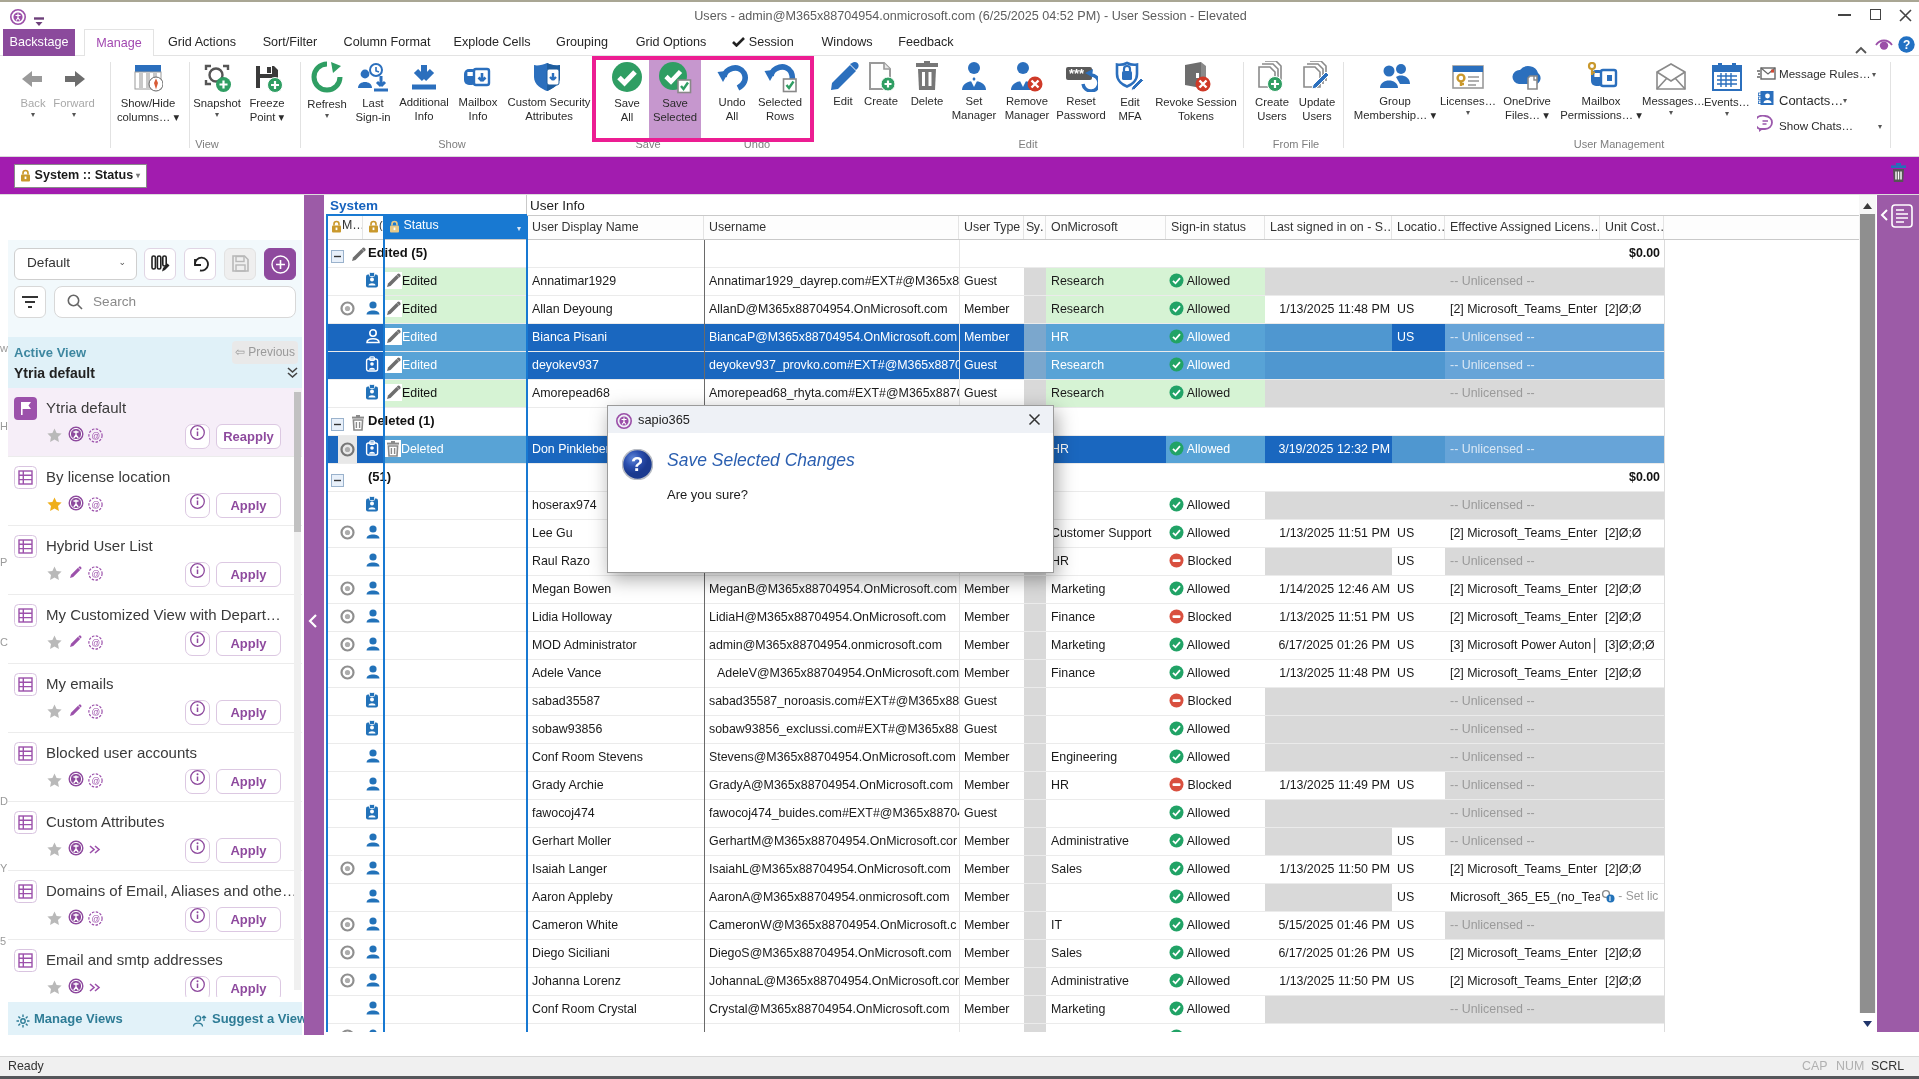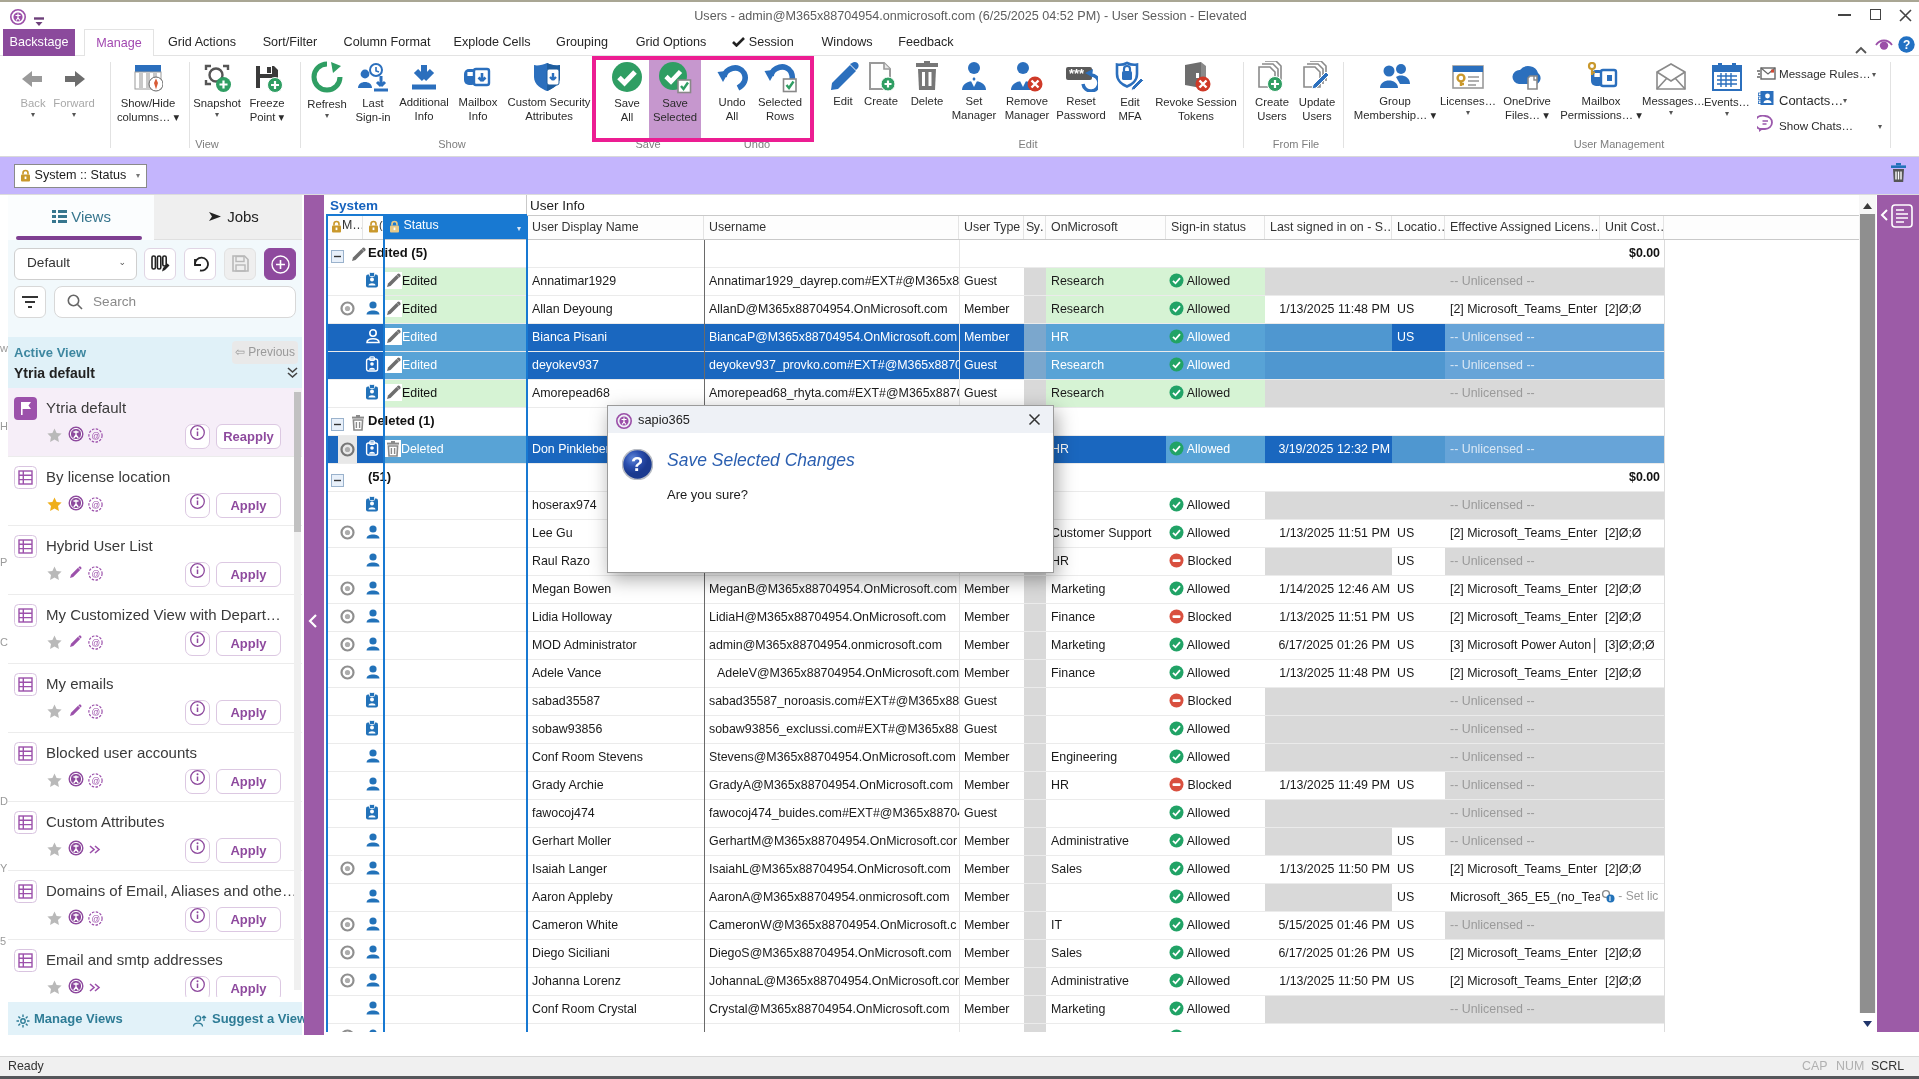--- a/index.html
+++ b/index.html
@@ -18,21 +18,21 @@
 .rsep{position:absolute;top:6px;height:86px;width:1px;background:#e2e2e2;}
 .rlabel{position:absolute;top:82px;height:14px;font-size:11px;color:#7d7d7d;text-align:center;}
 .rb{position:absolute;top:2px;text-align:center;}
 .rb .ric{display:block;margin:0 auto;}
 .rb .rt{font-size:11.3px;color:#2b2b2b;line-height:13.5px;display:block;margin-top:3px;}
 .rb .car{display:block;margin-top:1px;font-size:8px;color:#555;line-height:6px;}
 .grayed{color:#a8a8a8 !important;}
 #mgbox{left:592px;top:0px;width:222px;height:86px;border:4px solid #ec1d92;z-index:5;}
 #savesel-bg{left:649px;top:4px;width:52px;height:78px;background:#c697ce;}
 
-#graybar{left:0;top:156px;width:1919px;height:39px;background:#c4b5fd;border-top:1px solid #d9d9d9;border-bottom:1px solid #dcdcdc;}
+#graybar{left:0;top:156px;width:1919px;height:39px;background:#a21caf;border-top:1px solid #d9d9d9;border-bottom:1px solid #dcdcdc;font-weight:bold;}
 #syscombo{left:14px;top:7px;width:133px;height:24px;background:#fff;border:1px solid #8a8a8a;font-size:12.6px;color:#1a1a1a;line-height:22px;}
 #sidebar{left:8px;top:195px;width:294px;height:840px;background:#fff;}
 #sb-tabs{position:absolute;left:0;top:0;width:294px;height:45px;background:#fff;}
 #sb-tab-views{position:absolute;left:0;top:0;width:146px;height:45px;background:#fbfdfe;}
 #sb-tab-jobs{position:absolute;left:146px;top:0;width:148px;height:45px;background:#efefef;border-bottom:1px solid #e0e0e0;}
 #views-underline{position:absolute;left:8px;top:41px;width:126px;height:4px;background:#7e3f91;border-radius:2px;}
 .sbtabtext{font-size:15px;color:#37768e;}
 #sb-controls{position:absolute;left:0;top:45px;width:294px;height:97px;background:#f2f9fc;}
 .sbtn{position:absolute;border:1px solid #e0d5e4;border-radius:6px;background:#fff;}
 #sb-active{position:absolute;left:0;top:142px;width:294px;height:51px;background:#e0f1f8;}
@@ -458,38 +458,20 @@
         </svg></div>
     </div>
 <div class="abs" style="left:0px;top:342px;font-size:11px;color:#9a9a9a;">w</div>
 <div class="abs" style="left:0px;top:420px;font-size:11px;color:#9a9a9a;">H</div>
 <div class="abs" style="left:0px;top:556px;font-size:11px;color:#9a9a9a;">P</div>
 <div class="abs" style="left:0px;top:636px;font-size:11px;color:#9a9a9a;">C</div>
 <div class="abs" style="left:0px;top:795px;font-size:11px;color:#9a9a9a;">D</div>
 <div class="abs" style="left:0px;top:862px;font-size:11px;color:#9a9a9a;">Y</div>
 <div class="abs" style="left:0px;top:935px;font-size:11px;color:#9a9a9a;">5</div>
 <div class="abs" id="sidebar">
-<div id="sb-tabs">
-        <div id="sb-tab-views"></div>
-        <div id="sb-tab-jobs"></div>
-        <div id="views-underline"></div>
-<div class="abs sbtabtext" style="left:44px;top:13px;"><svg class="ric" width="15" height="15" viewBox="0 0 15 15" style="vertical-align:-2px;">
-            <g fill="#37768e">
-              <rect x="0" y="1" width="4" height="3"></rect>
-              <rect x="6" y="1" width="9" height="3"></rect>
-              <rect x="0" y="6" width="4" height="3"></rect>
-              <rect x="6" y="6" width="9" height="3"></rect>
-              <rect x="0" y="11" width="4" height="3"></rect>
-              <rect x="6" y="11" width="9" height="3"></rect>
-            </g>
-          </svg> Views</div>
-<div class="abs" style="left:200px;top:13px;font-size:15px;color:#222;"><svg class="ric" width="15" height="13" viewBox="0 0 15 13" style="vertical-align:-1px;">
-            <path d="M1 2 L13 6.5 L1 11 L4 6.5 Z" fill="#222"></path>
-          </svg> Jobs</div>
-</div>
 <div id="sb-controls">
 <div class="sbtn" style="left:6px;top:8px;width:123px;height:32px;border-color:#cfcfcf;">
           <span style="position:absolute;left:12px;top:6px;font-size:13.6px;color:#333;">Default</span>
           <span style="position:absolute;right:10px;top:8px;color:#555;font-size:9px;">⌄</span>
         </div>
 <div class="sbtn" style="left:136px;top:8px;width:32px;height:32px;text-align:center;padding-top:5px;"><svg class="ric" width="19" height="19" viewBox="0 0 19 19" style="">
             <g stroke="#222" stroke-width="1.6" fill="none">
               <rect x="1" y="2" width="3.4" height="13" rx="1.6"></rect>
               <rect x="6.4" y="2" width="3.4" height="13" rx="1.6"></rect>
               <rect x="11.8" y="2" width="3.4" height="10" rx="1.6"></rect>

